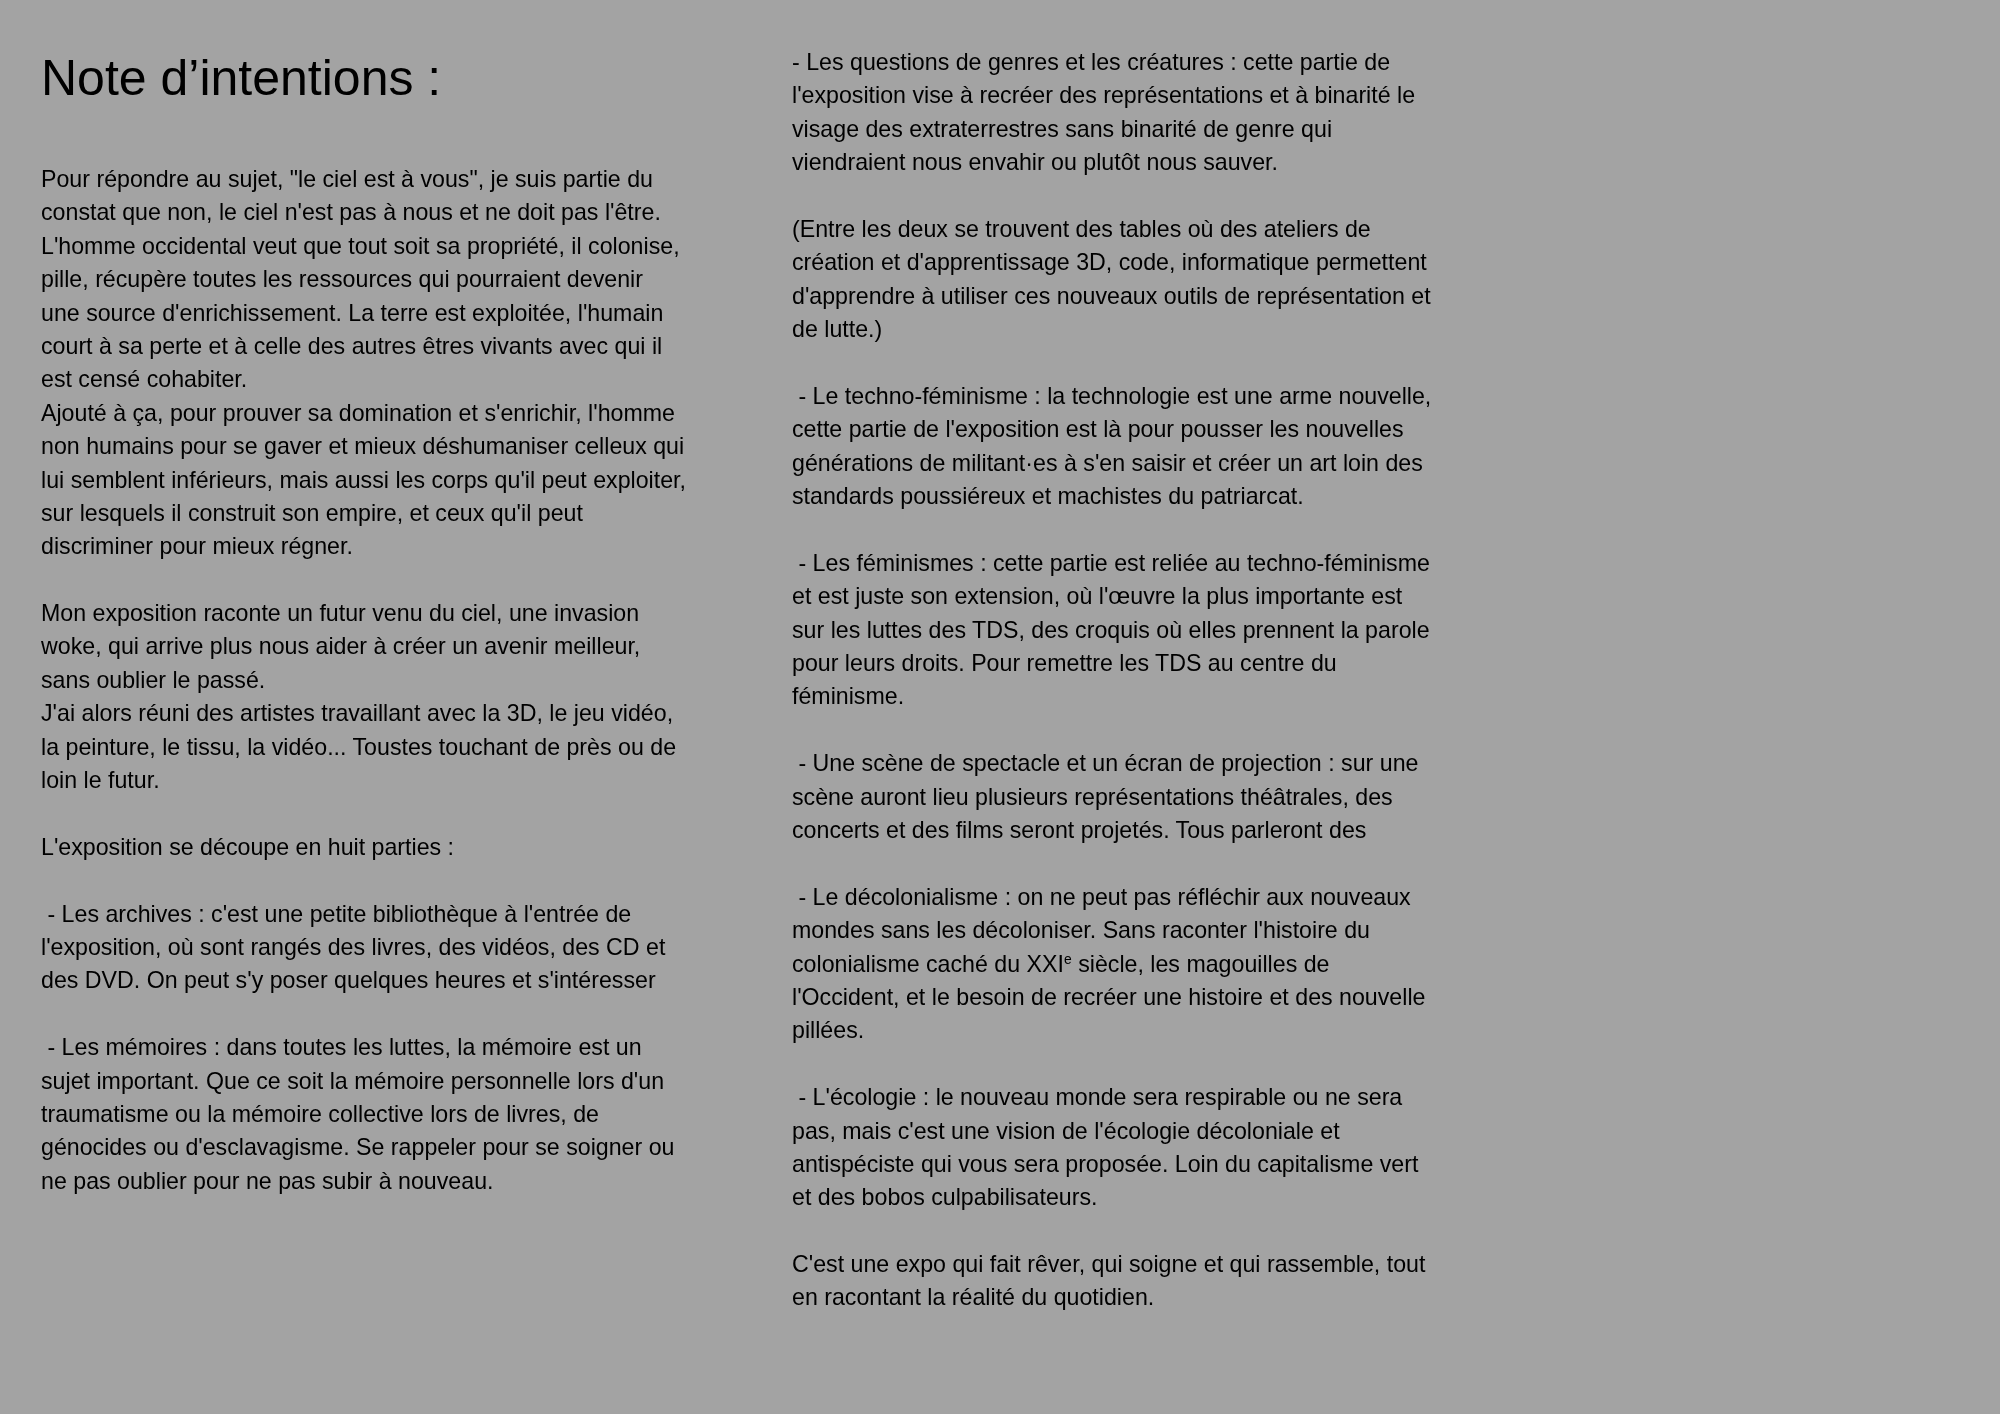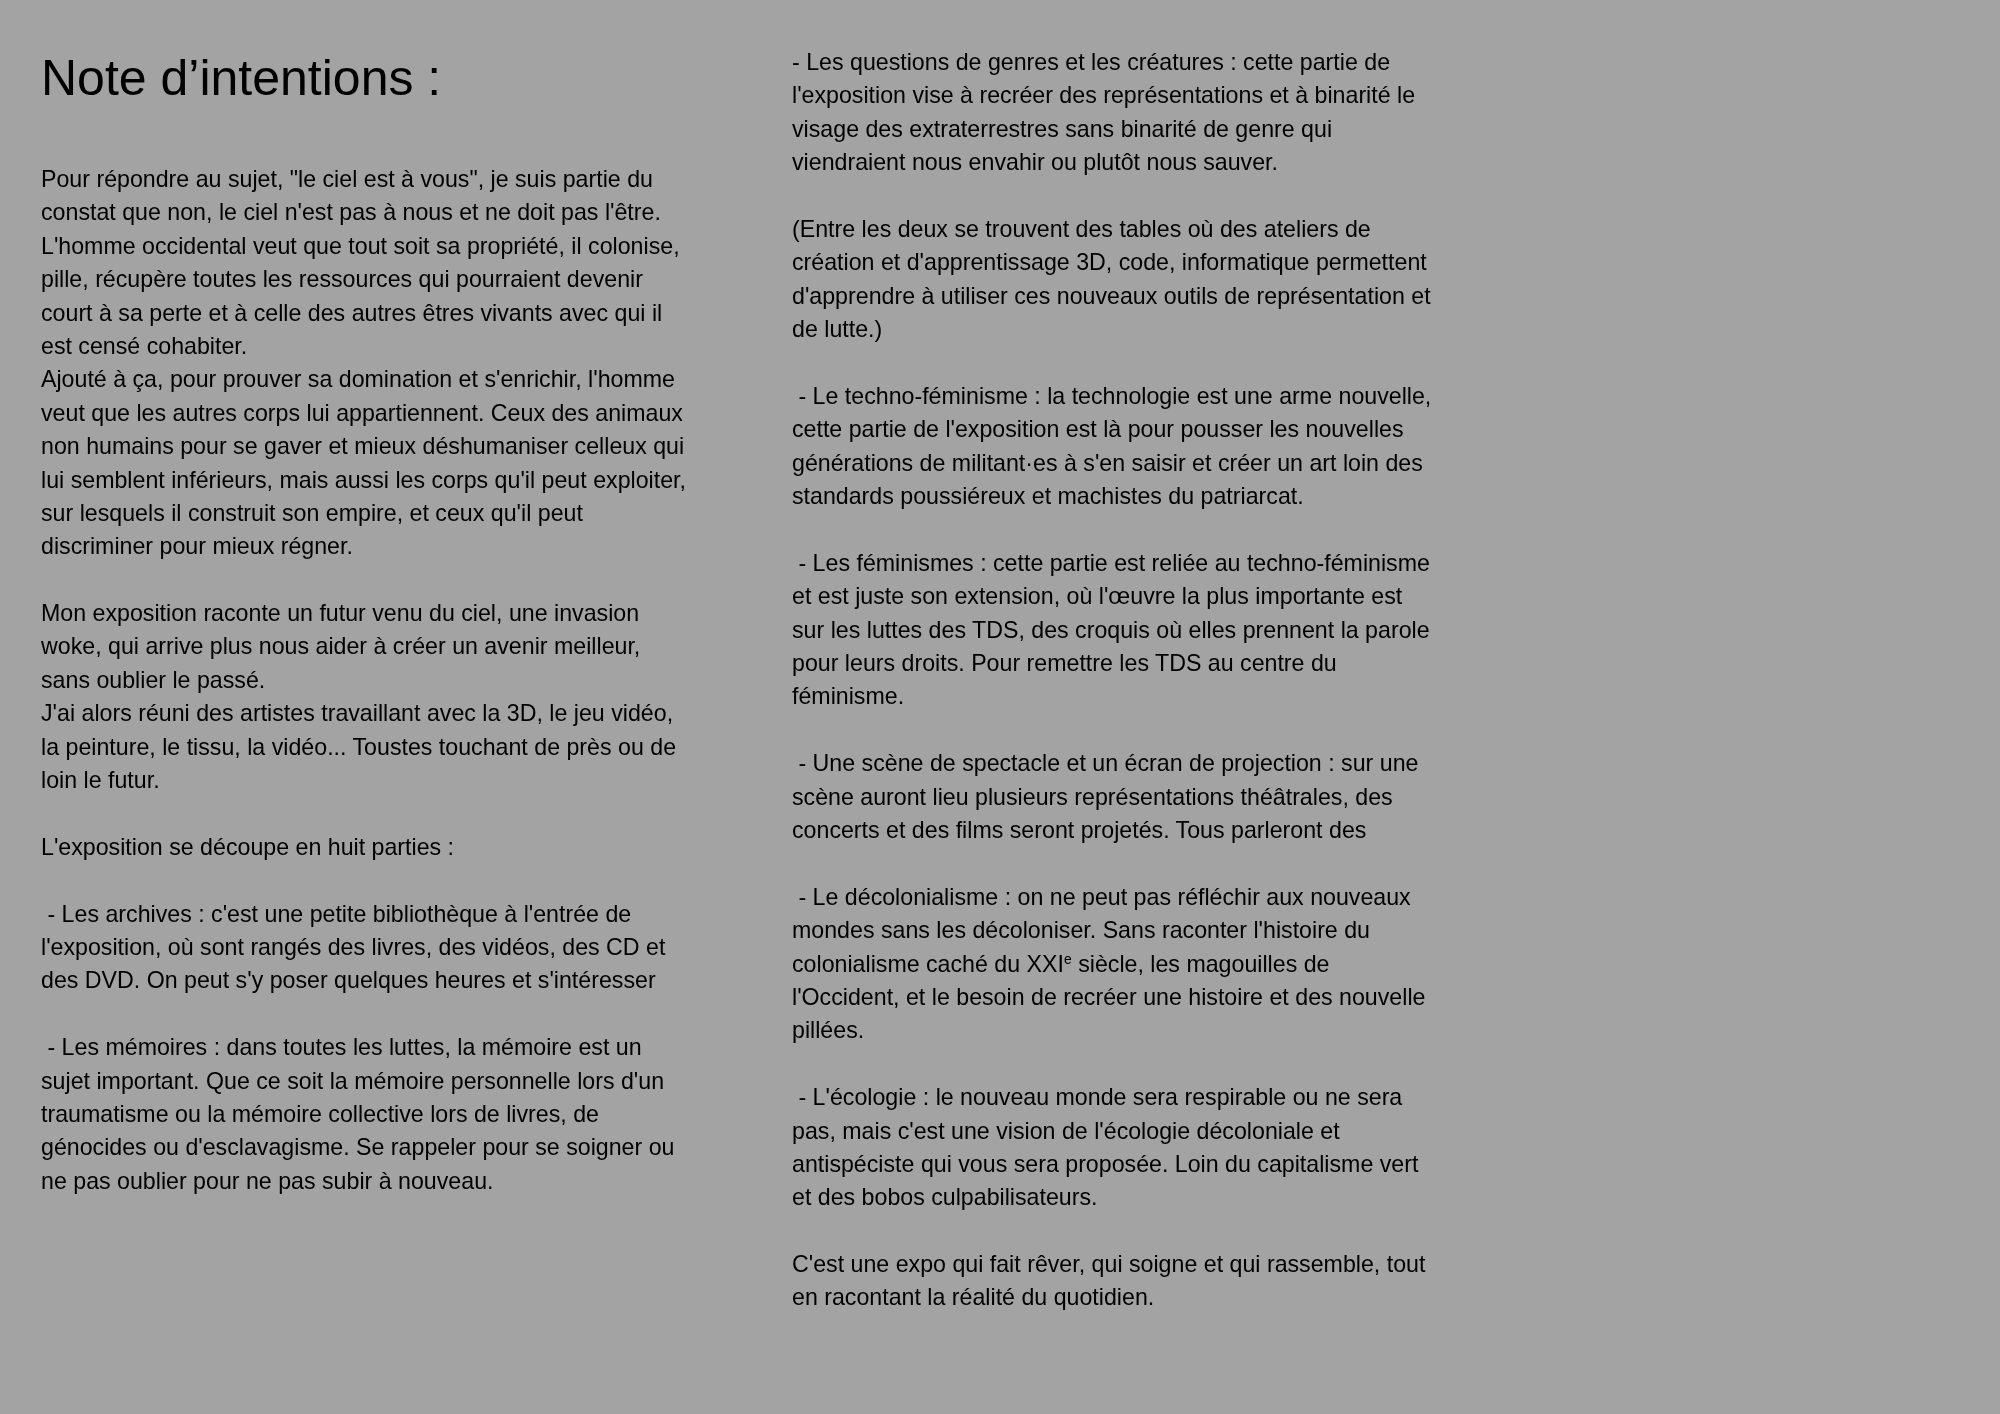--- a/index.html
+++ b/index.html
@@ -55,24 +55,24 @@
 <body>
 
 <div class="page">
   <h1 class="title">Note d’intentions :</h1>
   <div class="column col-left">
       <div class="paragraph">
         <span class="line">Pour répondre au sujet, "le ciel est à vous", je suis partie du</span>
         <span class="line">constat que non, le ciel n'est pas à nous et ne doit pas l'être.</span>
         <span class="line">L'homme occidental veut que tout soit sa propriété, il colonise,</span>
         <span class="line">pille, récupère toutes les ressources qui pourraient devenir</span>
+        <span class="line">une source d'enrichissement. La terre est exploitée, l'humain</span>
         <span class="line">court à sa perte et à celle des autres êtres vivants avec qui il</span>
         <span class="line">est censé cohabiter.</span>
         <span class="line">Ajouté à ça, pour prouver sa domination et s'enrichir, l'homme</span>
-        <span class="line">veut que les autres corps lui appartiennent. Ceux des animaux</span>
         <span class="line">non humains pour se gaver et mieux déshumaniser celleux qui</span>
         <span class="line">lui semblent inférieurs, mais aussi les corps qu'il peut exploiter,</span>
         <span class="line">sur lesquels il construit son empire, et ceux qu'il peut</span>
         <span class="line">discriminer pour mieux régner.</span>
       </div>
       <span class="blank"></span>
       <div class="paragraph">
         <span class="line">Mon exposition raconte un futur venu du ciel, une invasion</span>
         <span class="line">woke, qui arrive plus nous aider à créer un avenir meilleur,</span>
         <span class="line">sans oublier le passé.</span>

